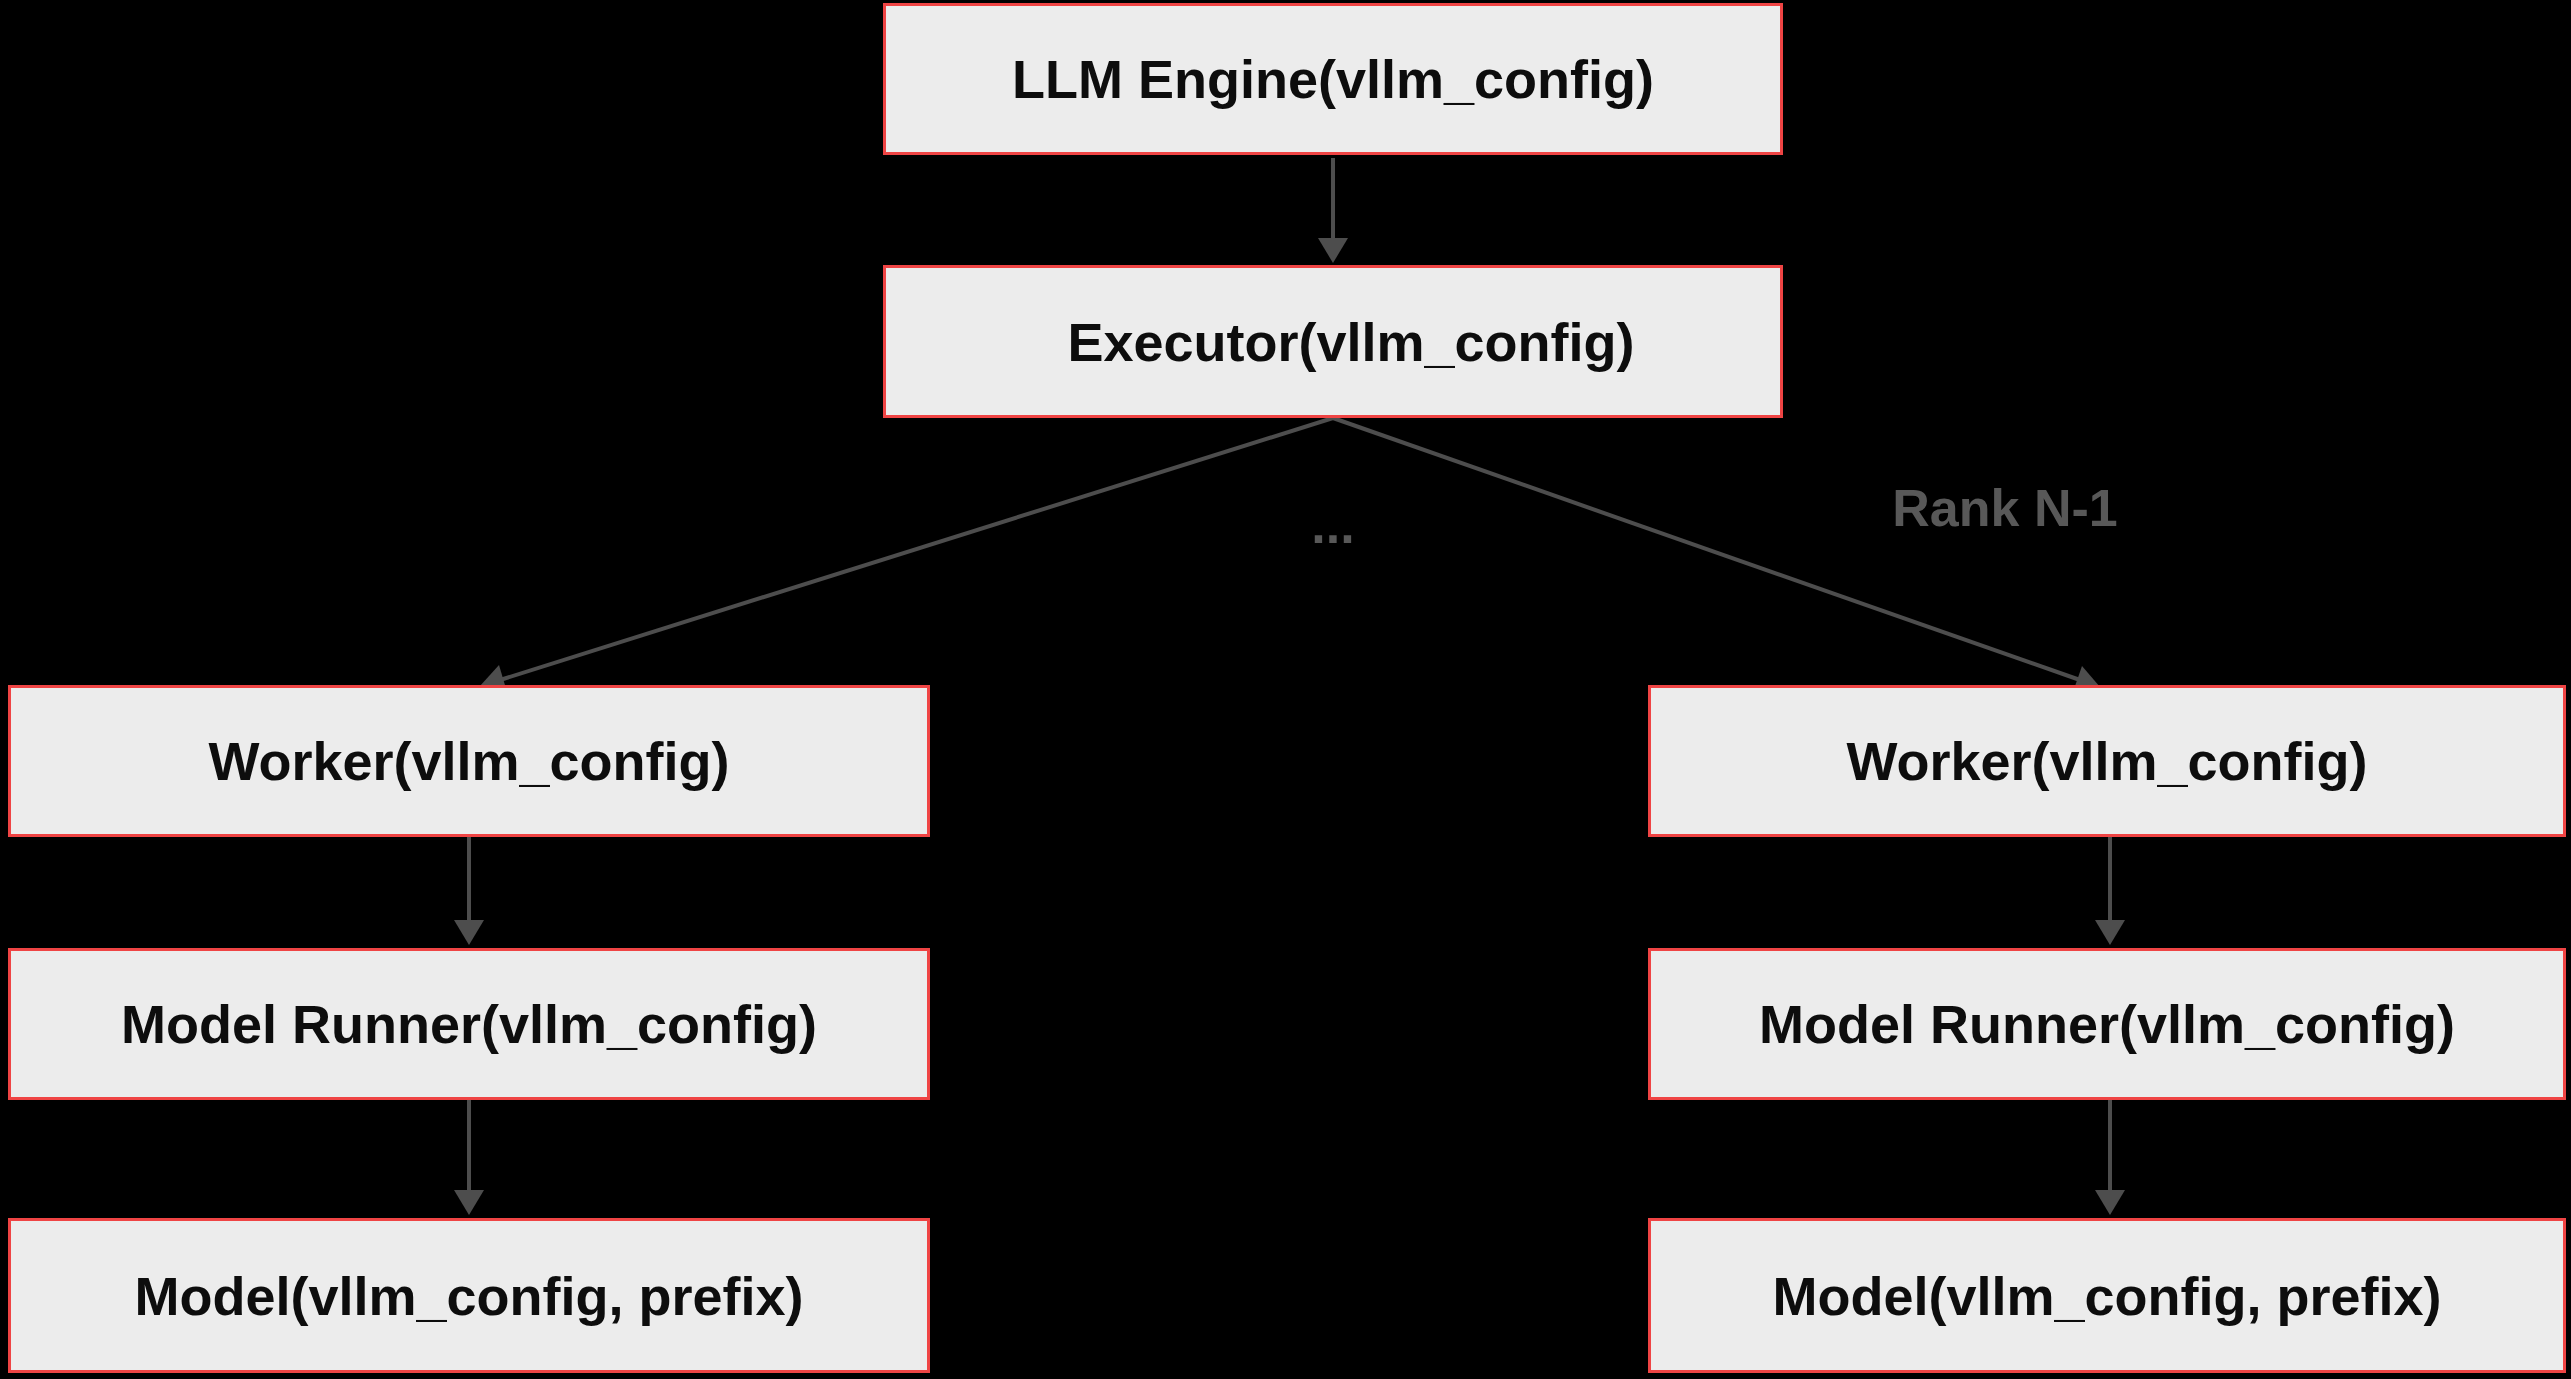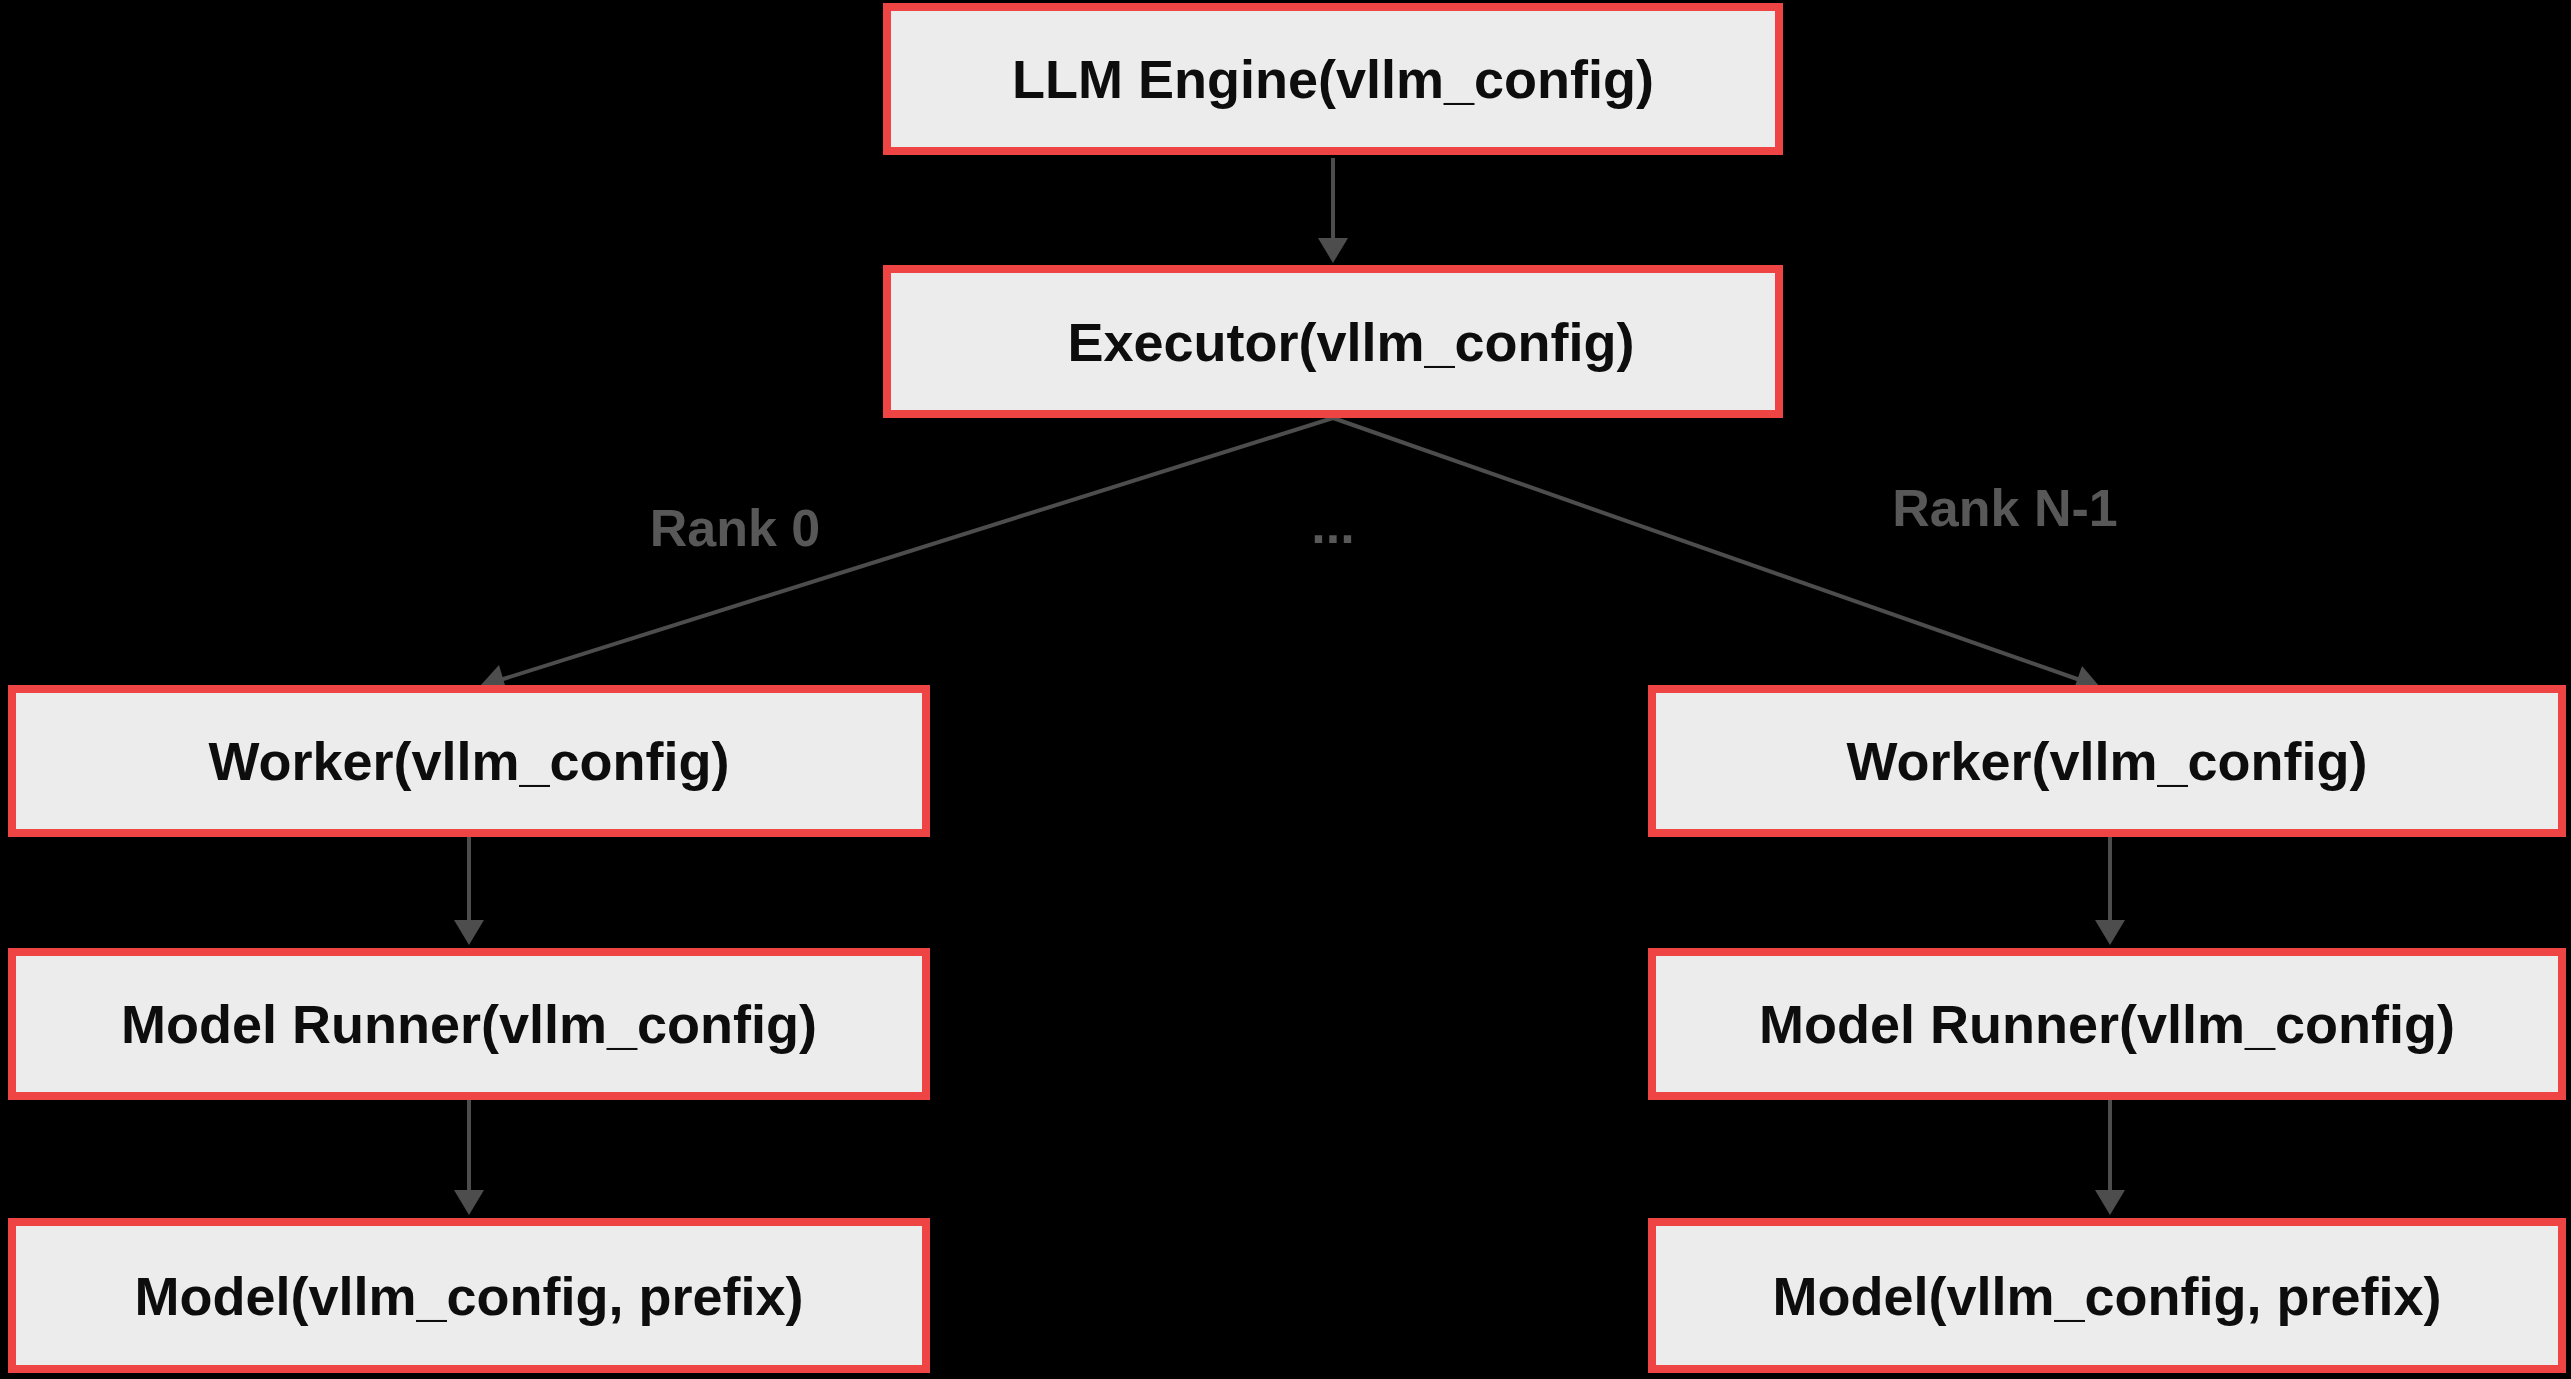--- a/index.html
+++ b/index.html
@@ -25,21 +25,21 @@
     stroke: #4d4d4d;
     stroke-width: 4;
   }
   .edges polygon {
     fill: #4d4d4d;
   }
   .node {
     position: absolute;
     box-sizing: border-box;
     background: #ececec;
-    border: 8px solid #ef4444;
+    border: 3px solid #ef4444;
     display: flex;
     align-items: center;
     justify-content: center;
     color: #0d0d0d;
     font-size: 54px;
     font-weight: 600;
     white-space: nowrap;
   }
   .edge-label {
     position: absolute;
@@ -107,23 +107,20 @@
   </svg>
 
   <div class="node n-engine">
     <span>LLM Engine(vllm_config)</span>
   </div>
 
   <div class="node n-exec">
     <span>Executor(vllm_config)</span>
   </div>
 
-  <div class="edge-label l-rank0">
-    <span>Rank 0</span>
-  </div>
 
   <div class="edge-label l-dots">
     <span>...</span>
   </div>
 
   <div class="edge-label l-rankN">
     <span>Rank N-1</span>
   </div>
 
   <div class="node n-worker0">

